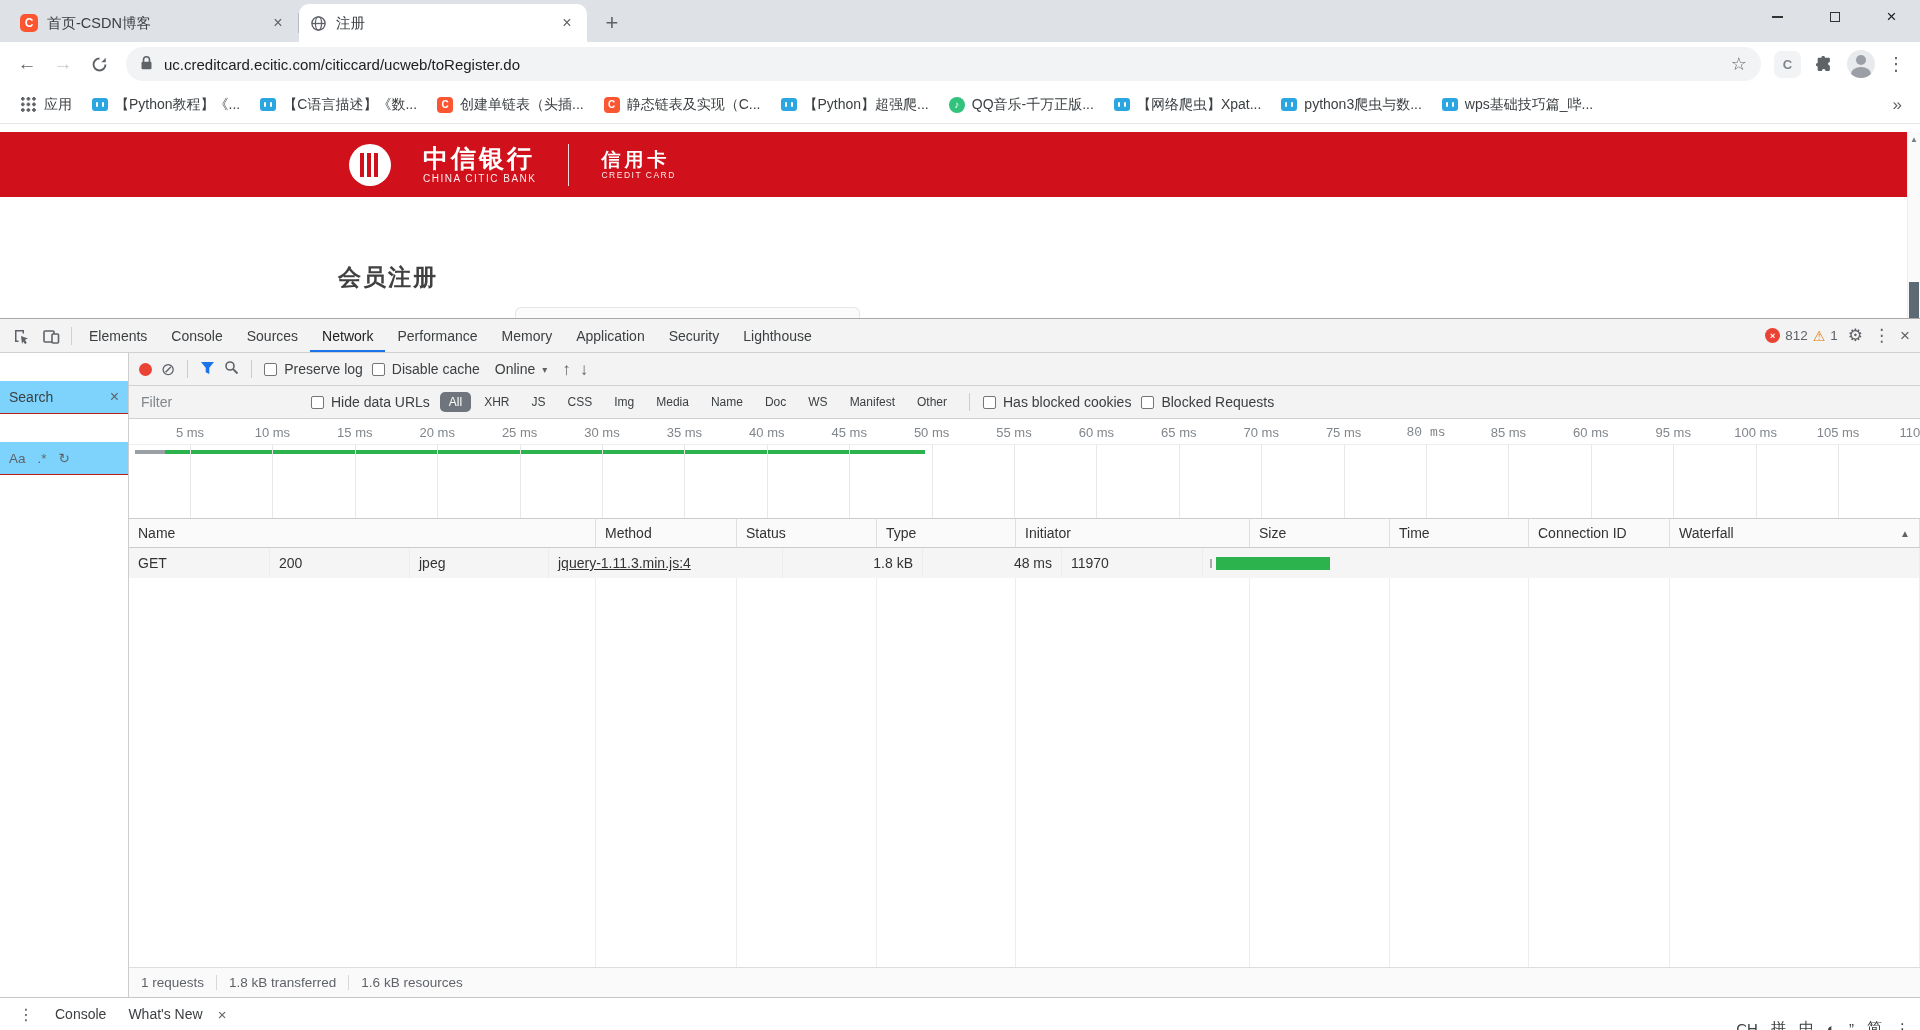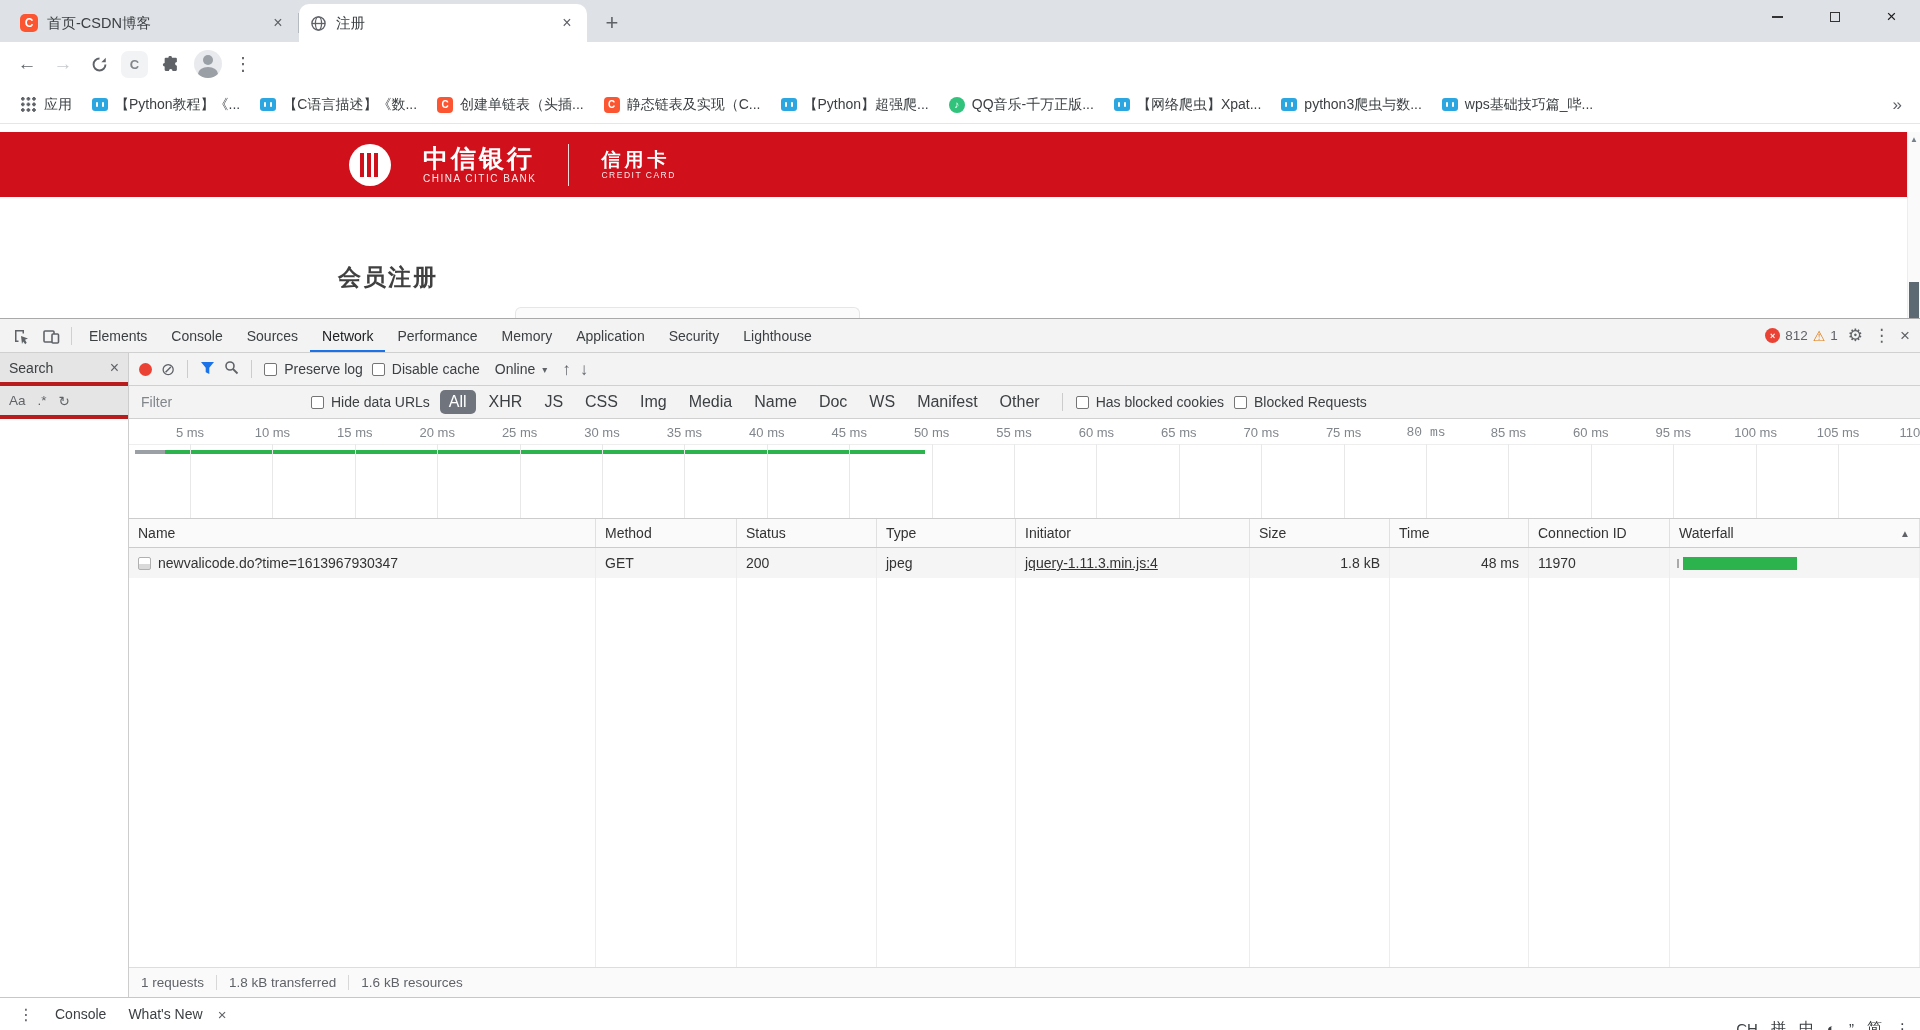--- a/index.html
+++ b/index.html
@@ -78,40 +78,40 @@
   .err-circle{width:15px;height:15px;border-radius:50%;background:var(--error-red,#ea4335);color:#fff;font-size:9px;font-weight:bold;display:flex;align-items:center;justify-content:center;}
   .err-num{color:#5f6368;font-size:13.5px;}
   .warn-tri{color:var(--warning-yellow,#e37400);font-size:14px;}
   .dt-gear{color:#5f6368;font-size:17px;}
   .dt-kebab{color:#5f6368;font-size:17px;}
   .dt-close{color:#5f6368;font-size:17px;}
 
   .dt-main{flex:1;display:flex;min-height:0;}
   
   .search-pane{flex:0 0 129px;border-right:1px solid #cdcdcd;display:flex;flex-direction:column;background:#fff;}
-  .sp-row{flex:0 0 33px;display:flex;align-items:center;padding:0 9px;border-bottom:4px solid #b91c1c;background:#e5e5e5;gap:12px;color:#3c4043;}
+  .sp-row{flex:0 0 33px;display:flex;align-items:center;padding:0 9px;border-bottom:1px solid #b91c1c;background:#7dd3fc;gap:12px;color:#3c4043;margin-top:28px;}
   .sp-close{margin-left:auto;color:#5f6368;font-size:16px;}
   .sp-tool{color:#5f6368;font-size:13.5px;}
   .sp-body{flex:1;background:#fff;}
 
   
   .net-pane{flex:1;display:flex;flex-direction:column;min-width:0;background:#fff;}
   .net-toolbar{flex:0 0 33px;background:#f3f3f3;border-bottom:1px solid #d0d0d0;display:flex;align-items:center;padding:0 10px;gap:9px;}
   .record-dot{width:13px;height:13px;border-radius:50%;background:var(--record-red,#ea4335);flex:0 0 13px;}
   .tool-glyph{color:#5f6368;font-size:17px;line-height:1;}
   .cb-group{display:flex;align-items:center;gap:7px;}
   .checkbox{width:13px;height:13px;border:1.5px solid #757575;border-radius:2px;background:#fff;flex:0 0 13px;}
   .cb-label{color:#3c4043;font-size:14px;white-space:nowrap;}
   .dropdown{display:flex;align-items:center;gap:7px;color:#3c4043;padding:0 6px;}
   .caret{font-size:10px;color:#5f6368;}
   .net-filterbar{flex:0 0 33px;background:#f3f3f3;border-bottom:1px solid #d0d0d0;display:flex;align-items:center;padding:0 12px;gap:10px;overflow:hidden;}
   .filter-input{border:none;background:transparent;font-size:14px;color:#333;width:160px;outline:none;font-family:inherit;}
   .filter-input::placeholder{color:#80868b;}
   .pills{display:flex;align-items:center;gap:4px;}
-  .pill{padding:3px 9px;border-radius:5px;color:#3c4043;font-size:16px;white-space:nowrap;}
+  .pill{padding:3px 9px;border-radius:5px;color:#3c4043;font-size:12px;white-space:nowrap;}
   .pill.active{background:#70757d;color:#fff;}
   .vbar{width:1px;height:18px;background:#ccc;margin:0 3px;}
 
   .net-timeline{flex:0 0 100px;position:relative;border-bottom:1px solid #ccc;overflow:hidden;background:#fff;}
   .tl-label{position:absolute;top:6px;transform:translateX(-50%);font-size:13px;color:#80868b;white-space:nowrap;}
   .tl-grid{position:absolute;top:25px;bottom:0;width:1px;background:#e8e8e8;}
   .tl-topline{position:absolute;left:0;right:0;top:25px;height:1px;background:#eee;}
   .ov-dark{position:absolute;left:6px;top:31px;width:30px;height:4px;background:#9aa0a6;}
   .ov-green{position:absolute;left:36px;top:31px;width:760px;height:4px;background:var(--waterfall-green,#2db34d);}
 
@@ -179,20 +179,30 @@
   </div>
 
   <div class="addressbar">
     <div class="nav-ic">←</div>
     <div class="nav-ic disabled">→</div>
     <div class="nav-ic">
       <svg width="17" height="17" viewBox="0 0 16 16">
           <path d="M13.6 8A5.6 5.6 0 1 1 8 2.4" fill="none" stroke="#5f6368" stroke-width="1.8"></path>
           <path d="M13.9 1.6v4.2H9.7z" fill="#5f6368"></path>
         </svg>
+    </div>
+    <div class="omnibox">
+      <span>
+        <svg width="13" height="16" viewBox="0 0 13 16">
+            <path d="M3.5 7V4.8a3 3 0 0 1 6 0V7" fill="none" stroke="#5f6368" stroke-width="1.6"></path>
+            <rect x="1.5" y="6.8" width="10" height="7.5" rx="1.2" fill="#5f6368"></rect>
+          </svg>
+      </span>
+      <span class="url">uc.creditcard.ecitic.com/citiccard/ucweb/toRegister.do</span>
+      <span class="star">☆</span>
     </div>
     <div class="ext-c">C</div>
     <div class="puzzle">
       <svg width="17" height="17" viewBox="0 0 16 16">
           <path d="M6 1.6a1.7 1.7 0 0 1 3.4 0H13a1 1 0 0 1 1 1v3.1a1.7 1.7 0 0 0 0 3.4V13a1 1 0 0 1-1 1H9.9a1.7 1.7 0 0 0-3.4 0H3.5a1 1 0 0 1-1-1V9.9a1.7 1.7 0 0 1 0-3.4V2.6a1 1 0 0 1 1-1z" fill="#5f6368"></path>
         </svg>
     </div>
     <div class="avatar"></div>
     <div class="kebab">⋮</div>
   </div>
@@ -438,24 +448,20 @@
             <div class="nt-hcell" style="width: 140px;">Status</div>
             <div class="nt-hcell" style="width: 139px;">Type</div>
             <div class="nt-hcell" style="width: 234px;">Initiator</div>
             <div class="nt-hcell" style="width: 140px;">Size</div>
             <div class="nt-hcell" style="width: 139px;">Time</div>
             <div class="nt-hcell" style="width: 141px;">Connection ID</div>
             <div class="nt-hcell" style="width: 250px; flex: 1 1 0%;">Waterfall<span class="sort-arrow">▲</span></div>
           </div>
         <div class="nt-body" id="nt-body">
             <div class="nt-row">
-              <div class="nt-cell" style="width: 467px;">
-                <span class="img-ic"></span>
-                <span>newvalicode.do?time=1613967930347</span>
-              </div>
               <div class="nt-cell" style="width: 141px;">GET</div>
               <div class="nt-cell" style="width: 140px;">200</div>
               <div class="nt-cell" style="width: 139px;">jpeg</div>
               <div class="nt-cell" style="width: 234px;">
                 <span class="init-link">jquery-1.11.3.min.js:4</span>
               </div>
               <div class="nt-cell right" style="width: 140px;">1.8 kB</div>
               <div class="nt-cell right" style="width: 139px;">48 ms</div>
               <div class="nt-cell" style="width: 141px;">11970</div>
               <div class="nt-cell wf-cell" style="width: 250px; flex: 1 1 0%;">

